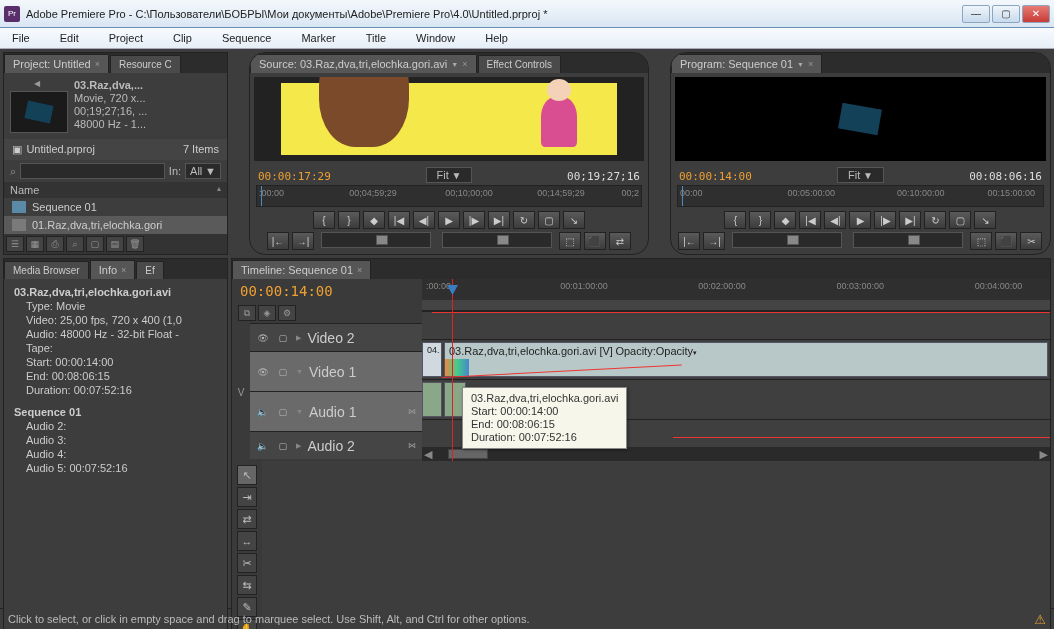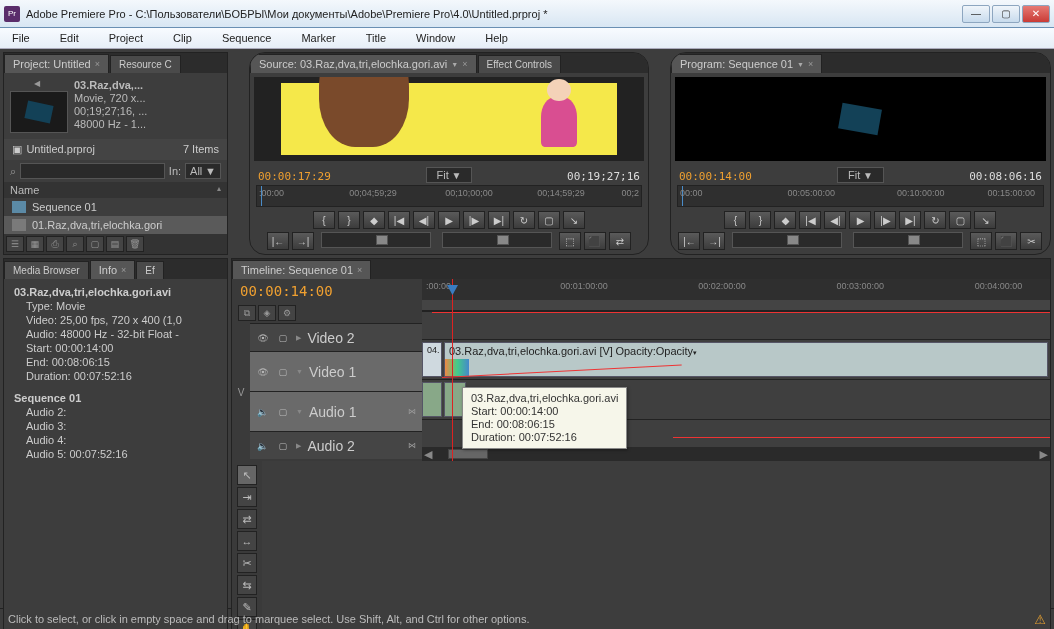--- a/index.html
+++ b/index.html
@@ -310,20 +310,21 @@
             <span>Info</span>
             <span class="x">×</span>
           </div>
         <div class="tab">Ef</div>
       </div>
       <div class="info-body">
         <div><b>03.Raz,dva,tri,elochka.gori.avi</b></div>
         <div style="padding-left:12px"><span>Type:</span> <span>Movie</span></div>
         <div style="padding-left:12px"><span>Video:</span> <span>25,00 fps, 720 x 400 (1,0</span></div>
         <div style="padding-left:12px"><span>Audio:</span> <span>48000 Hz - 32-bit Float -</span></div>
+        <div style="padding-left:12px"><span>Tape:</span></div>
         <div style="padding-left:12px"><span>Start:</span> <span>00:00:14:00</span></div>
         <div style="padding-left:12px"><span>End:</span> <span>00:08:06:15</span></div>
         <div style="padding-left:12px"><span>Duration:</span> <span>00:07:52:16</span></div>
         <div style="height:8px"></div>
         <div><b>Sequence 01</b></div>
         <div style="padding-left:12px">Audio 2:</div>
         <div style="padding-left:12px">Audio 3:</div>
         <div style="padding-left:12px">Audio 4:</div>
         <div style="padding-left:12px">Audio 5: 00:07:52:16</div>
       </div>

